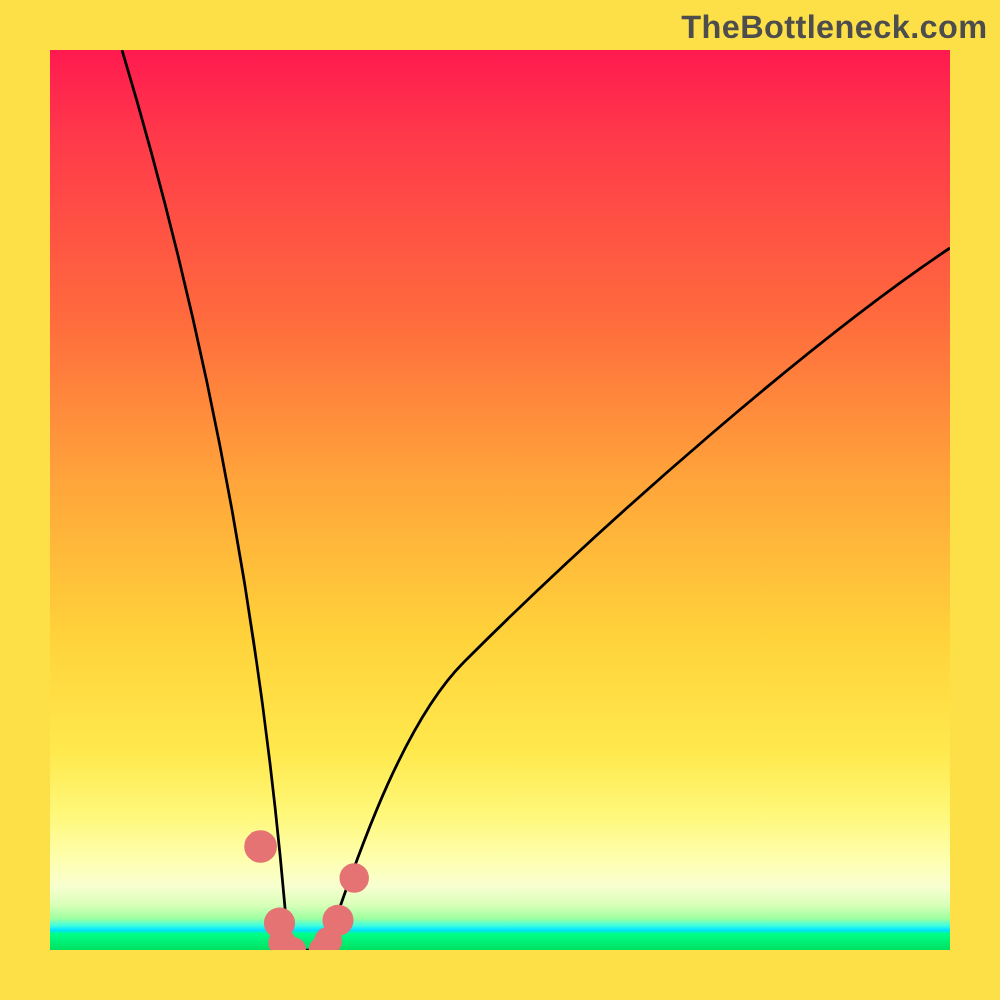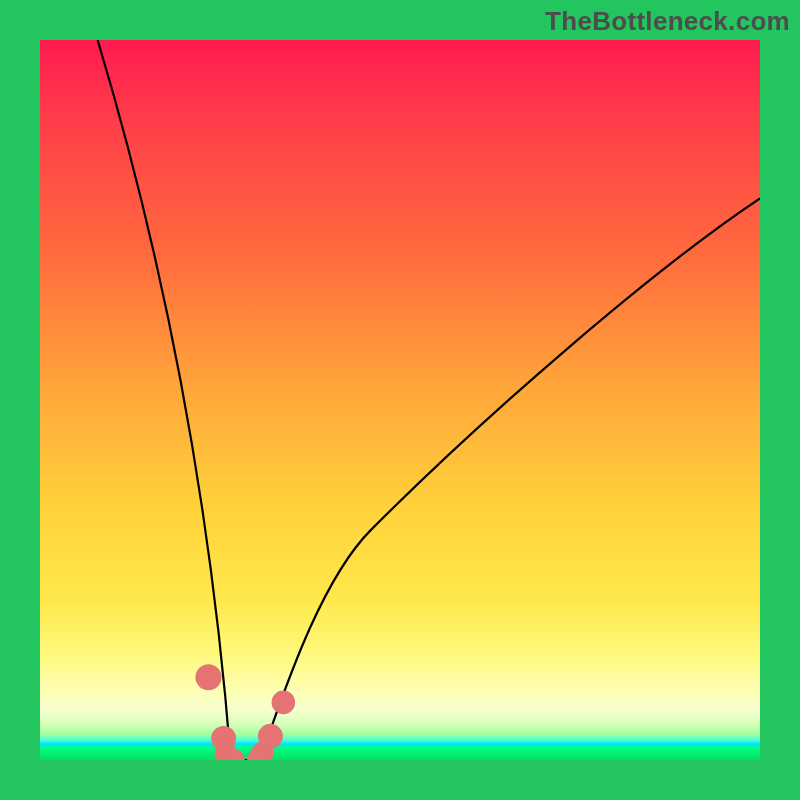--- a/index.html
+++ b/index.html
@@ -10,21 +10,21 @@
     background: #000;
     overflow: hidden;
     font-family: Arial, Helvetica, sans-serif;
   }
   .frame {
     position: absolute;
     left: 0;
     top: 0;
     width: 800px;
     height: 800px;
-    background: #22c55e;
+    background: #fde047;
   }
   .plot-area {
     position: absolute;
     left: 40px;
     top: 40px;
     width: 720px;
     height: 720px;
     
   }
   .gradient {

